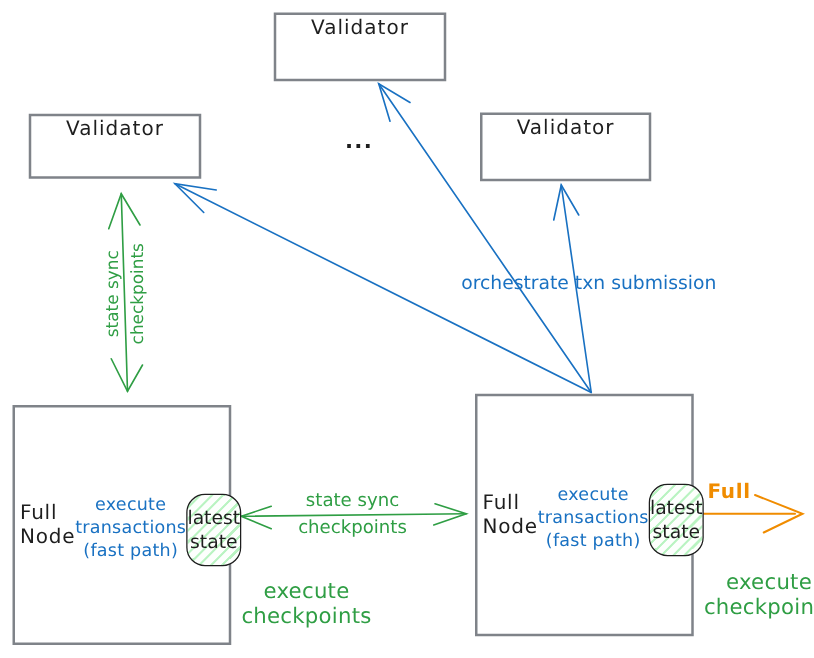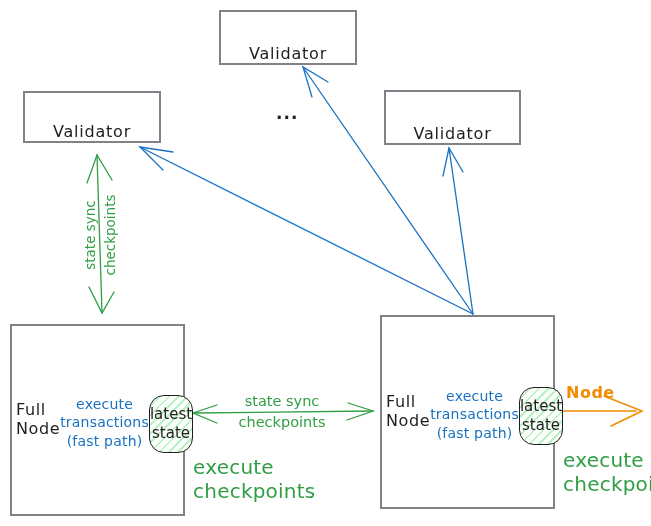--- a/index.html
+++ b/index.html
@@ -14,21 +14,21 @@
   .arrows { position:absolute; left:0; top:0; width:651px; height:526px; }
 
   
   .box {
     position:absolute;
     background:#ffffff;
     border:2px solid #7f8389;
     box-sizing:border-box;
   }
   .validator {
-    display:flex; align-items:flex-end; justify-content:center;
+    display:flex; align-items:flex-start; justify-content:center;
     font-size:16px; letter-spacing:0.8px;
   }
   .fullnode {
     display:flex; flex-direction:row; align-items:center;
     padding:9px 4px 11px 4px;
   }
   .fn-title { font-size:16px; letter-spacing:0.6px; }
   .fn-exec {
     margin-top:7px; text-align:center;
     color:#1971c2; font-size:14px; line-height:1.3; letter-spacing:0.2px;
@@ -39,21 +39,21 @@
     border:1.6px solid #1e1e1e;
     border-radius:15px;
     box-sizing:border-box;
     display:flex; flex-direction:column; align-items:center; justify-content:center;
     font-size:15px; line-height:1.25;
     background-color:#fdfffd;
     background-image:repeating-linear-gradient(135deg, rgba(178,242,187,0.9) 0px, rgba(178,242,187,0.9) 1.8px, transparent 1.8px, transparent 6.5px);
   }
   .fn-footer {
     margin-top:auto;
-    color:#2f9e44; font-size:20px; letter-spacing:0.2px;
+    color:#2f9e44; font-size:17px; letter-spacing:0.2px;text-align:center;
   }
 
   
   .lbl { position:absolute; white-space:nowrap; }
   .lbl-orchestrate { left:358px; top:217px; width:226px; text-align:center; color:#1971c2; font-size:15px; }
   .lbl-rpcs { left:566px; top:383px; color:#f08c00; font-size:16px; font-weight:bold; letter-spacing:0.5px; }
   .lbl-ss-h1 { left:212px; top:393px; width:140px; text-align:center; color:#2f9e44; font-size:14.5px; }
   .lbl-ss-h2 { left:212px; top:414px; width:140px; text-align:center; color:#2f9e44; font-size:14.5px; }
   .lbl-ss-v1 { left:45px;  top:227px; width:90px; text-align:center; color:#2f9e44; font-size:13.5px; transform:rotate(-90deg); }
   .lbl-ss-v2 { left:65px;  top:227px; width:90px; text-align:center; color:#2f9e44; font-size:13.5px; transform:rotate(-90deg); }
@@ -128,19 +128,20 @@
       <div>execute transactions</div>
       <div>(fast path)</div>
     </div>
     <div class="statebox">
       <div>latest</div>
       <div>state</div>
     </div>
     <div class="fn-footer">execute checkpoints</div>
   </div>
 
-  <div class="lbl lbl-rpcs">Node</div>
+  <div class="lbl lbl-orchestrate">orchestrate txn submission</div>
+  <div class="lbl lbl-rpcs">Full</div>
   <div class="lbl lbl-ss-h1">state sync</div>
   <div class="lbl lbl-ss-h2">checkpoints</div>
   <div class="lbl lbl-ss-v1">state sync</div>
   <div class="lbl lbl-ss-v2">checkpoints</div>
 
 </div>
 
 </body></html>

